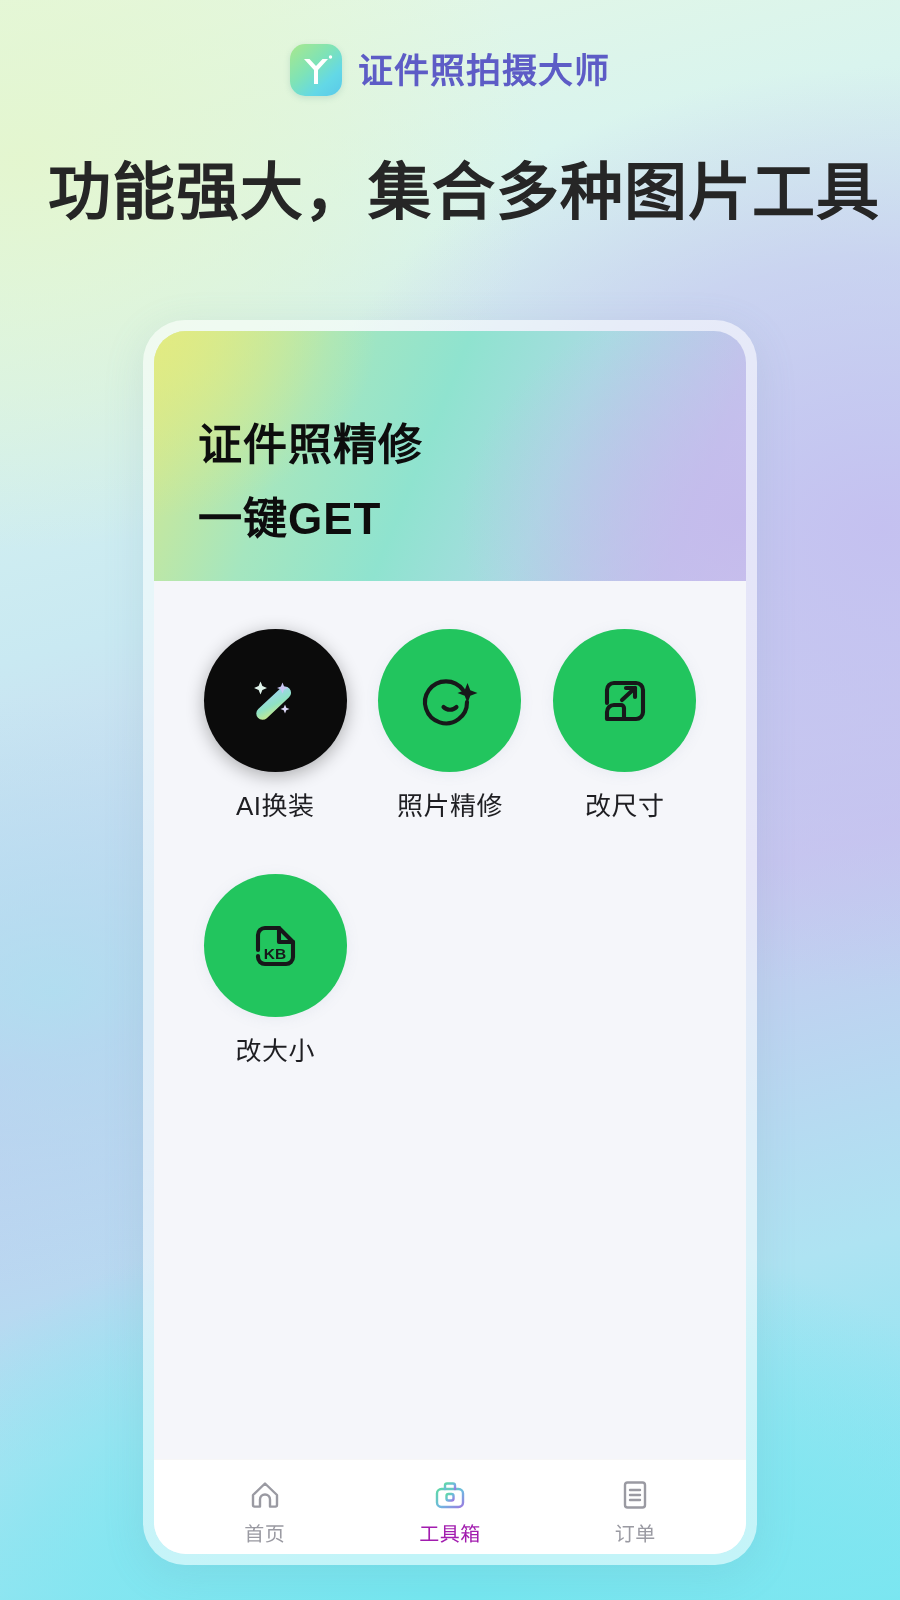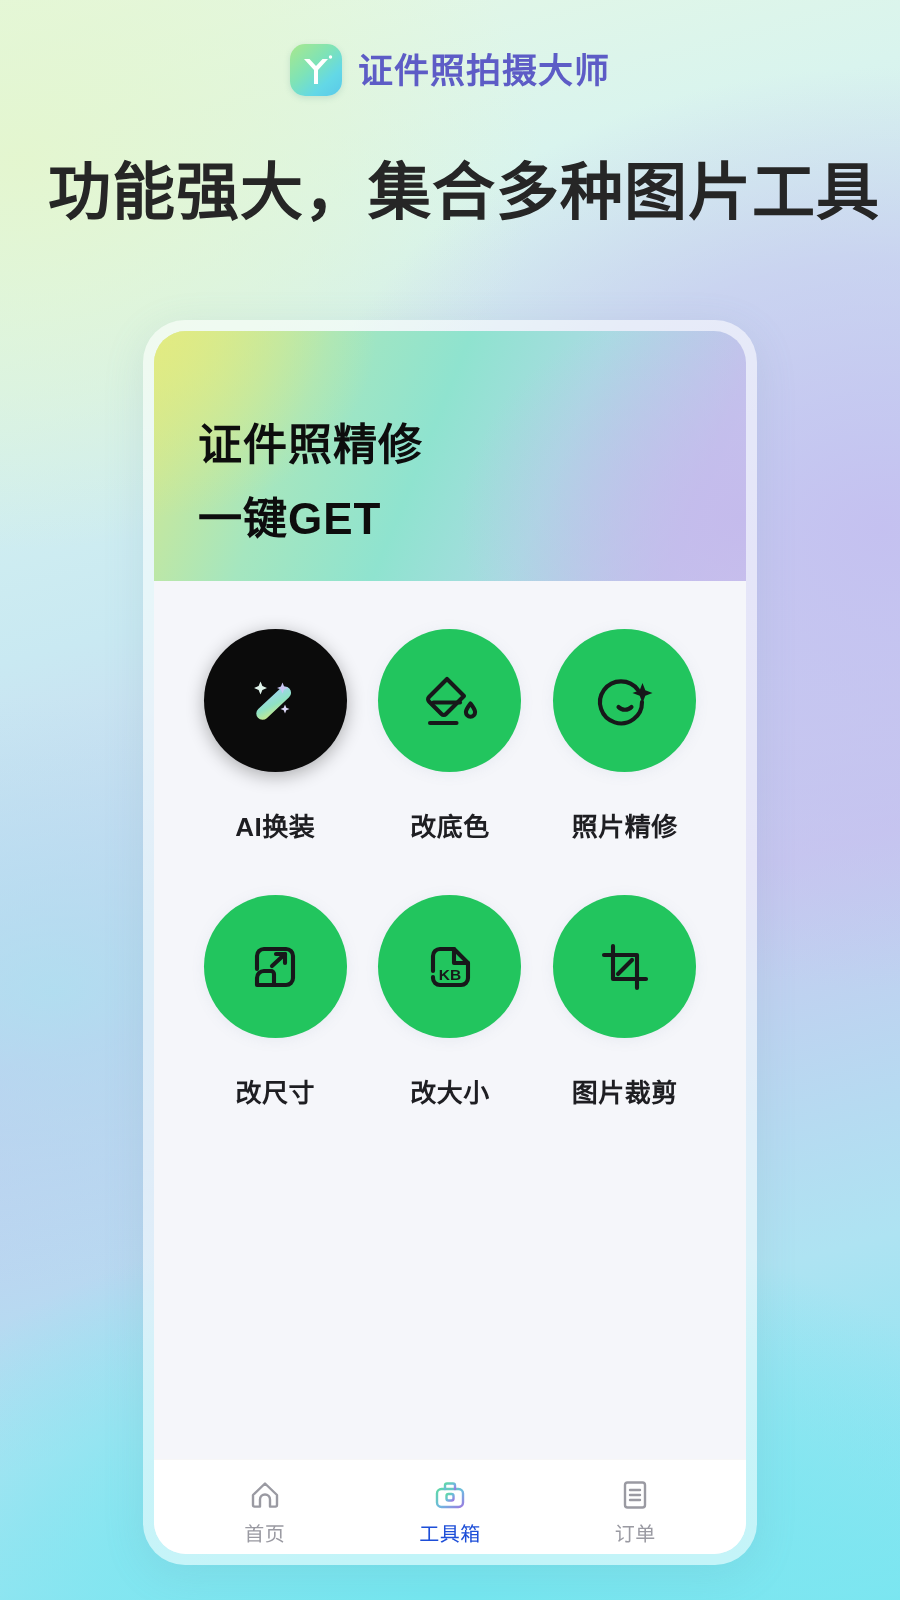--- a/index.html
+++ b/index.html
@@ -102,41 +102,41 @@
   .tool { display:flex; flex-direction:column; align-items:center; cursor:pointer; }
   .tool-circle {
     width:143px; height:143px; border-radius:50%;
     background:#22c55e;
     display:flex; align-items:center; justify-content:center;
     box-shadow:0 2px 14px rgba(120,140,170,.10);
   }
   .tool-circle.dark { background:#0b0b0b; box-shadow:0 4px 18px rgba(0,0,0,.30); }
   .tool-circle svg { display:block; }
   .tool-label {
-    margin-top:34px;
-    font-size:26px; font-weight:700; color:#1e1e22;
+    margin-top:13px;
+    font-size:26px; font-weight:400; color:#1e1e22;
     letter-spacing:.5px;
   }
 
   
   .tabbar {
     flex:none; height:95px;
     background:#ffffff;
     display:flex; align-items:center;
     padding:10px 18px 0 18px;
     border-top:1px solid rgba(0,0,0,.03);
   }
   .tab {
     flex:1; display:flex; flex-direction:column;
     align-items:center; justify-content:center; gap:6px;
     cursor:pointer;
   }
   .tab svg { display:block; }
   .tab-label { font-size:20px; color:#9a9aa2; letter-spacing:.5px; }
-  .tab.active .tab-label { color:#1d4ed8; }
+  .tab.active .tab-label { color:#a21caf; }
 </style>
 </head>
 <body>
 
 <div class="page">
 
   <div class="brand">
     <div class="brand-icon">
       <svg viewBox="0 0 52 52" aria-hidden="true">
         <path d="M14 15 L24 26 L24 40 L28 40 L28 26 L38 15 L32.5 15 L26 22 L19.5 15 Z" fill="#ffffff"></path>
@@ -170,31 +170,20 @@
               </defs>
               <rect x="14" y="33" width="43" height="12.5" rx="6.25" transform="rotate(-43 35.5 39)" fill="url(#wandGrad)"></rect>
               <path d="M22.5 17.5 L24.4 22.1 L29 24 L24.4 25.9 L22.5 30.5 L20.6 25.9 L16 24 L20.6 22.1 Z" fill="#dff3ea"></path>
               <path d="M44.5 18.5 L46.1 22.4 L50 24 L46.1 25.6 L44.5 29.5 L42.9 25.6 L39 24 L42.9 22.4 Z" fill="#c9c6f4"></path>
               <path d="M47 40.5 L48.3 43.7 L51.5 45 L48.3 46.3 L47 49.5 L45.7 46.3 L42.5 45 L45.7 43.7 Z" fill="#dcd8f6"></path>
             </svg>
           </div>
           <div class="tool-label">AI换装</div>
         </div>
 
-        <div class="tool">
-          <div class="tool-circle">
-            <svg width="68" height="68" viewBox="0 0 68 68" fill="none" stroke="#17181a" stroke-width="4.1" stroke-linecap="round" stroke-linejoin="round" aria-hidden="true">
-              <path d="M31 12 L13 30 a3.2 3.2 0 0 0 0 4.5 L25.5 47 a3.2 3.2 0 0 0 4.5 0 L48 29 Z"></path>
-              <path d="M17.5 35.5 L44 35.5"></path>
-              <path d="M54.5 36.5 c2.8 3.6 4.6 6.3 4.6 8.6 a4.6 4.6 0 1 1 -9.2 0 c0 -2.3 1.8 -5 4.6 -8.6 Z"></path>
-              <path d="M14 56 L40.5 56"></path>
-            </svg>
-          </div>
-          <div class="tool-label">改底色</div>
-        </div>
 
         <div class="tool">
           <div class="tool-circle">
             <svg width="68" height="68" viewBox="0 0 68 68" fill="none" stroke="#17181a" stroke-width="4.1" stroke-linecap="round" stroke-linejoin="round" aria-hidden="true">
               <path d="M47 23 a21 21 0 1 0 4 12"></path>
               <path d="M27.5 40 a9 9 0 0 0 13 0"></path>
               <path d="M51.5 16 L54.3 23.2 L61.5 26 L54.3 28.8 L51.5 36 L48.7 28.8 L41.5 26 L48.7 23.2 Z" fill="#17181a" stroke="none"></path>
             </svg>
           </div>
           <div class="tool-label">照片精修</div>
@@ -216,30 +205,20 @@
           <div class="tool-circle">
             <svg width="68" height="68" viewBox="0 0 68 68" fill="none" stroke="#17181a" stroke-width="4.1" stroke-linecap="round" stroke-linejoin="round" aria-hidden="true">
               <path d="M17 38 L17 23 a7 7 0 0 1 7 -7 L38 16 L52 30 L52 45 a7 7 0 0 1 -7 7 L24 52 a7 7 0 0 1 -7 -7 L17 44"></path>
               <path d="M38 16 L38 30 L52 30"></path>
               <text x="34" y="47" font-family="'Liberation Sans',sans-serif" font-size="15.5" font-weight="700" fill="#17181a" stroke="none" text-anchor="middle">KB</text>
             </svg>
           </div>
           <div class="tool-label">改大小</div>
         </div>
 
-        <div class="tool">
-          <div class="tool-circle">
-            <svg width="68" height="68" viewBox="0 0 68 68" fill="none" stroke="#17181a" stroke-width="4.1" stroke-linecap="round" stroke-linejoin="round" aria-hidden="true">
-              <path d="M22 13 L22 46 L55 46"></path>
-              <path d="M13 22 L46 22 L46 55"></path>
-              <path d="M41 27 L27 41"></path>
-            </svg>
-          </div>
-          <div class="tool-label">图片裁剪</div>
-        </div>
 
       </div>
 
       <div class="tabbar">
 
         <div class="tab">
           <span>
             <svg width="34" height="34" viewBox="0 0 34 34" fill="none" stroke="#9a9aa2" stroke-width="2.4" stroke-linecap="round" stroke-linejoin="round" aria-hidden="true">
               <path d="M5 17 L17 5.5 L29 17 L29 27 a1.6 1.6 0 0 1 -1.6 1.6 L22 28.6 L22 21.5 a5 5 0 0 0 -10 0 L12 28.6 L6.6 28.6 A1.6 1.6 0 0 1 5 27 Z"></path>
             </svg>

